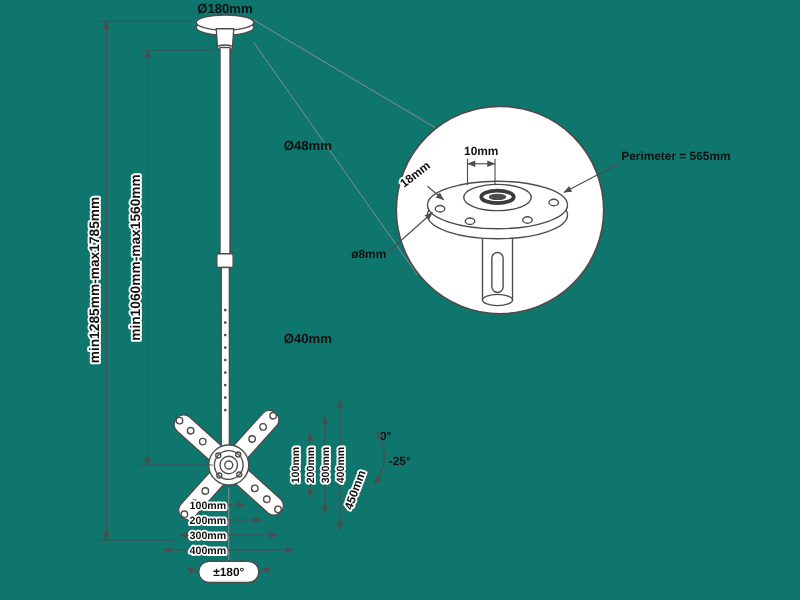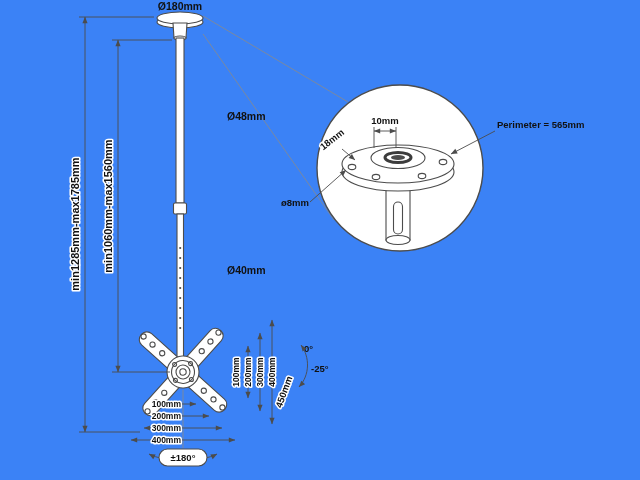--- a/index.html
+++ b/index.html
@@ -1,16 +1,16 @@
 <!DOCTYPE html>
 <html><head>
 <meta charset="utf-8">
 <style>
   html,body{margin:0;padding:0;background:#ffffff;}
-  .canvas{position:relative;width:640px;height:480px;background:#3b82f6;overflow:hidden;
+  .canvas{position:relative;width:640px;height:480px;background:#0f766e;overflow:hidden;
           font-family:"Liberation Sans",sans-serif;}
   svg{display:block;}
   svg text{fill:#111111;font-family:"Liberation Sans",sans-serif;}
   .part{stroke:#4c4c4c;stroke-width:1.1;fill:#ffffff;}
   .partline{stroke:#4c4c4c;stroke-width:1.1;fill:none;}
   .dim{stroke:#4c4c4c;stroke-width:0.9;fill:none;}
   .thin{stroke:#8a8a8a;stroke-width:0.8;fill:none;}
   .lbl{font-size:10.5px;font-weight:bold;}
   .lblv{font-size:11px;font-weight:bold;}
   .sm{font-size:8.5px;font-weight:bold;}

